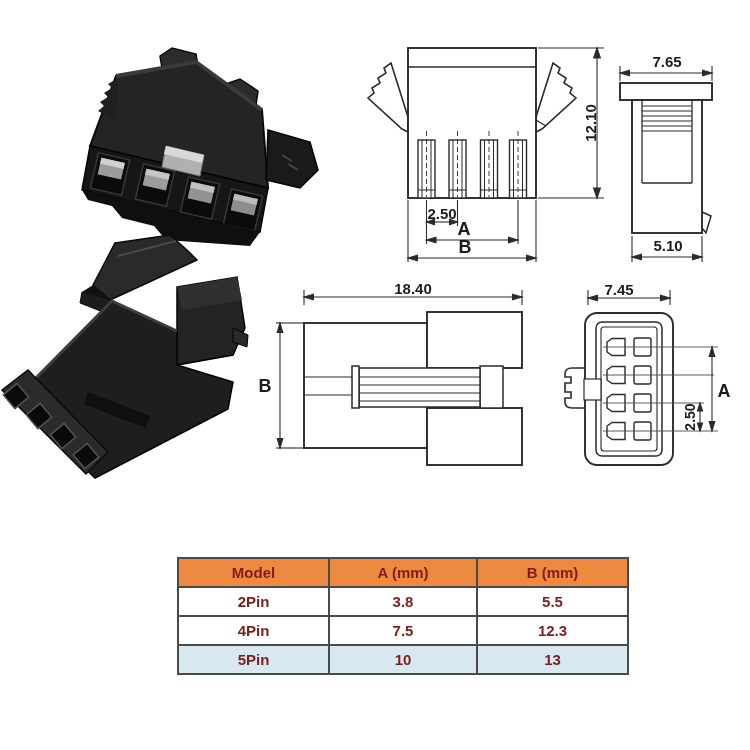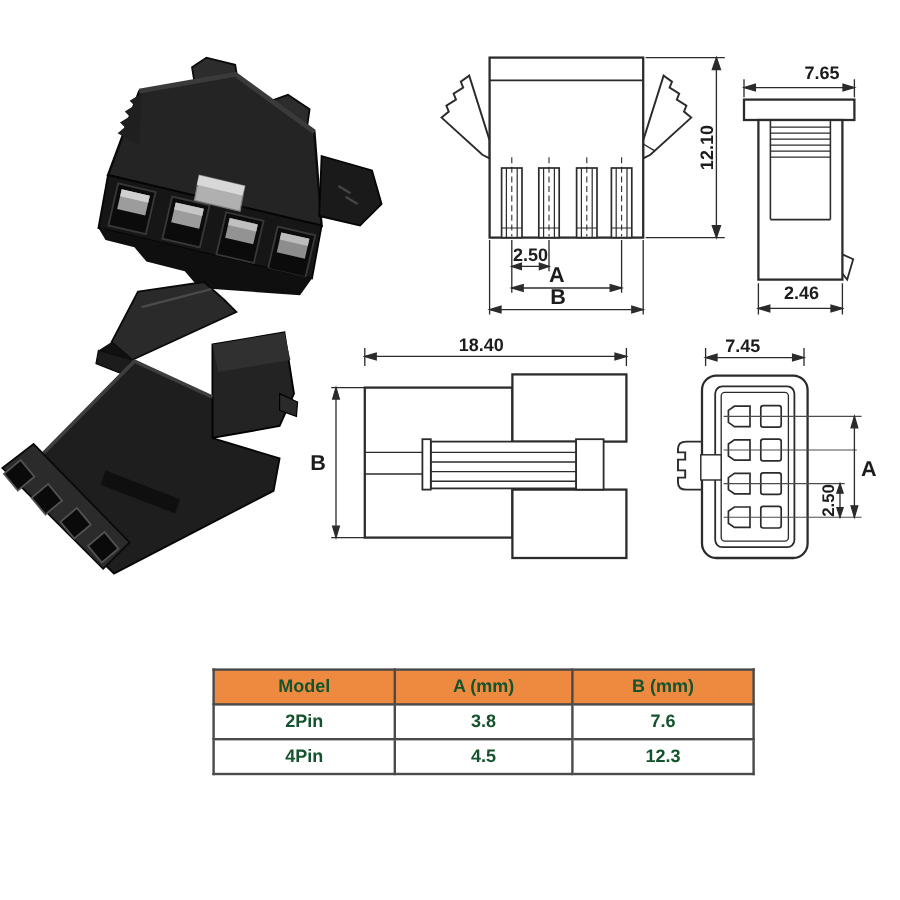--- a/index.html
+++ b/index.html
@@ -10,21 +10,21 @@
   
   .dim-label{position:absolute;transform:translate(-50%,-50%);
              font-weight:bold;font-size:15px;color:#1c1c1c;white-space:nowrap;line-height:1;}
   .dim-label.big{font-size:18px;}
   .dim-label.rot{transform:translate(-50%,-50%) rotate(-90deg);}
   
   #spec-table{position:absolute;left:177px;top:557px;width:450px;
               border-collapse:collapse;table-layout:fixed;}
   #spec-table th,#spec-table td{border:2px solid #4a4a4a;height:27px;
               text-align:center;vertical-align:middle;
-              font-weight:bold;font-size:15px;color:#14532d;padding:0;}
+              font-weight:bold;font-size:15px;color:#7f1d1d;padding:0;}
   #spec-table th{background:#ee8a3f;}
   #spec-table tr.alt td{background:#d8e8f0;}
   #spec-table tr td{background:#ffffff;text-align:center;}
 </style>
 </head>
 <body>
 
 <div id="page">
 
   <svg class="abs" style="left:60px;top:35px" width="280" height="235" viewBox="0 0 280 235">
@@ -262,46 +262,51 @@
       <line x1="700" y1="403" x2="700" y2="431"></line>
       <polygon points="700,403 697.4,411 702.6,411"></polygon>
         <polygon points="700,431 697.4,423 702.6,423"></polygon>
     </g>
   </svg>
 
   <div class="dim-label rot" style="left:590px;top:123px">12.10</div>
   <div class="dim-label" style="left:442px;top:213px">2.50</div>
   <div class="dim-label big" style="left:464px;top:229px">A</div>
   <div class="dim-label big" style="left:465px;top:247px">B</div>
-  <div class="dim-label" style="left:685px;top:61px">7.65</div>
-  <div class="dim-label" style="left:668px;top:245px">2.46</div>
-  <div class="dim-label" style="left:401px;top:288px">18.40</div>
+  <div class="dim-label" style="left:667px;top:61px">7.65</div>
+  <div class="dim-label" style="left:668px;top:245px">5.10</div>
+  <div class="dim-label" style="left:413px;top:288px">18.40</div>
   <div class="dim-label big" style="left:265px;top:386px">B</div>
   <div class="dim-label" style="left:619px;top:289px">7.45</div>
   <div class="dim-label big" style="left:724px;top:391px">A</div>
   <div class="dim-label rot" style="left:690px;top:417px;font-size:14px">2.50</div>
 
   <table id="spec-table">
     <colgroup>
         <col style="width:151px">
         <col style="width:148px">
         <col style="width:151px">
       </colgroup>
     <tbody>
         <tr>
       <th>Model</th>
       <th>A (mm)</th>
       <th>B (mm)</th>
     </tr>
     <tr>
       <td>2Pin</td>
       <td>3.8</td>
-      <td>7.6</td>
+      <td>5.5</td>
     </tr>
     <tr>
       <td>4Pin</td>
-      <td>4.5</td>
+      <td>7.5</td>
       <td>12.3</td>
+    </tr>
+    <tr class="alt">
+      <td>5Pin</td>
+      <td>10</td>
+      <td>13</td>
     </tr>
   </tbody>
     </table>
 
 </div>
 
 </body></html>

